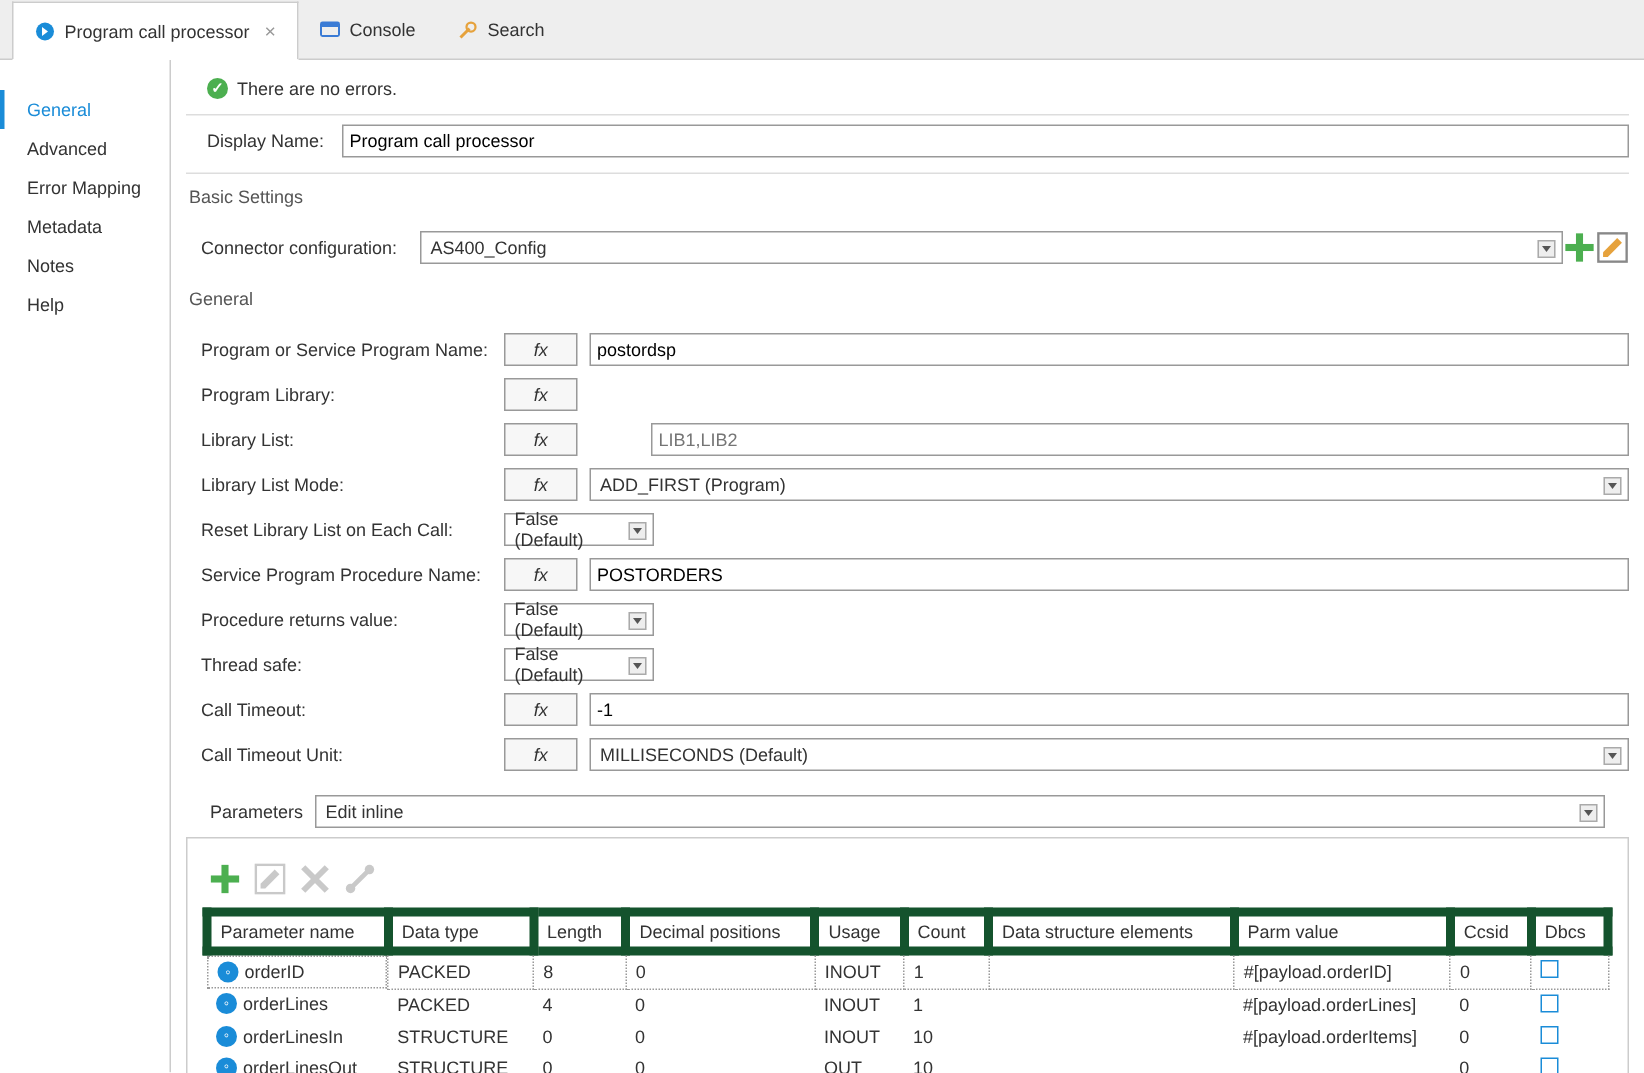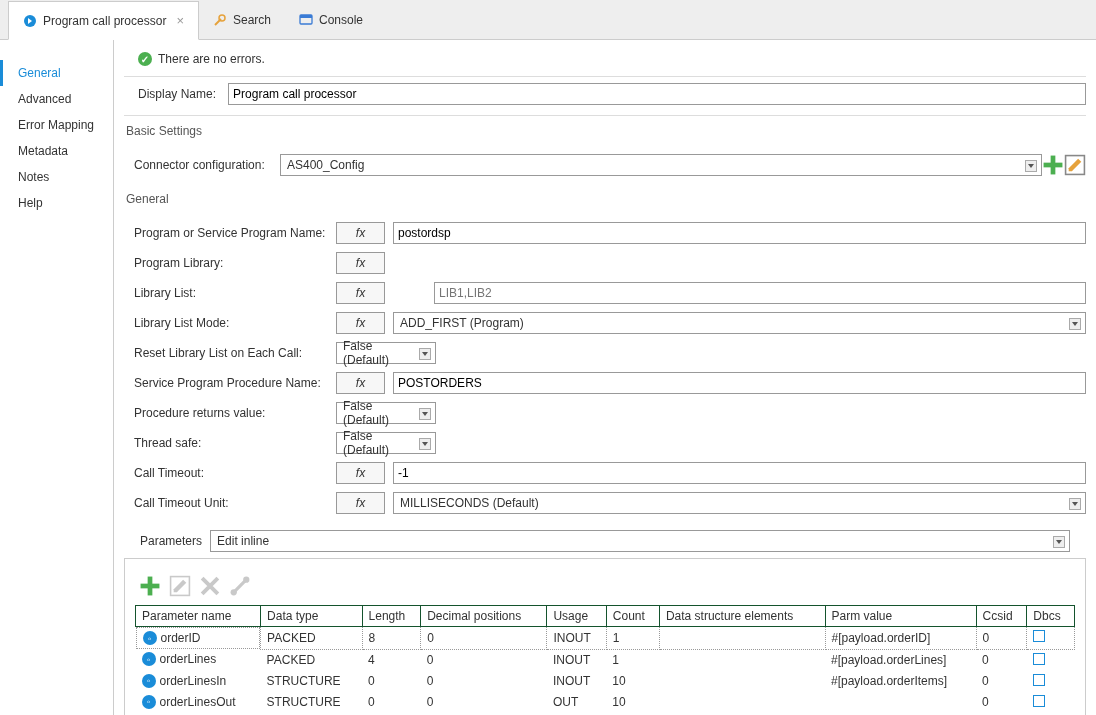--- a/index.html
+++ b/index.html
@@ -29,21 +29,21 @@
 .select { height: 22px; border: 1px solid #999; background: #fff; padding: 2px 18px 2px 6px; position: relative; display: flex; align-items: center; cursor: pointer; }
 .select.wide { flex: 1; }
 .select .caret, .icon-btn .caret { position: absolute; right: 4px; top: 5px; width: 12px; height: 12px; border: 1px solid #aaa; background: #eee; display: flex; align-items: center; justify-content: center; }
 .select .caret::after, .icon-btn .caret::after { content: ""; border-left: 3px solid transparent; border-right: 3px solid transparent; border-top: 4px solid #555; }
 .small-select { width: 100px; }
 .icon-btn { width: 22px; height: 22px; display:flex; align-items:center; justify-content:center; cursor:pointer; }
 .toolbar { display:flex; gap:8px; padding: 8px 0 8px 4px; }
 .params-container { border: 1px solid #ccc; padding: 8px 10px; }
 .params-table { width: 100%; border-collapse: collapse; }
 .params-table th, .params-table td { text-align: left; padding: 3px 6px; font-weight: normal; }
-.params-table thead th { border: 1px solid #14532d; background: #fff; color: #333; }
+.params-table thead th { border: 6px solid #14532d; background: #fff; color: #333; }
 .params-table tbody tr.selected td { border: 1px dotted #999; }
 .param-icon { width: 14px; height: 14px; border-radius: 50%; background: #1a8cd8; color:#fff; display:inline-flex; align-items:center; justify-content:center; font-size:10px; margin-right:4px; }
 .checkbox { width: 12px; height: 12px; border: 1px solid #1a8cd8; display:inline-block; }
 .config-row { display:flex; align-items:center; gap:0; }
 .params-label-row { display:flex; align-items:center; gap:6px; margin: 6px 16px; }
 .params-label-row .lbl { width: auto; padding-right: 2px;}
 .placeholder { color: #aaa; margin-left: 41px; }
 .disabled { opacity: .45; }
 .cell-icon { display:flex; align-items:center; }
 </style>
@@ -57,34 +57,34 @@
           <circle cx="7" cy="7" r="6" fill="#1a8cd8"></circle>
           <path d="M5 4 L9 7 L5 10 Z" fill="#fff"></path>
         </svg>
     </span>
     <span>Program call processor</span>
     <span class="tab-close">×</span>
   </div>
   <div class="tab">
     <span class="tab-icon">
       <svg viewBox="0 0 14 14">
+          <rect x="1" y="2" width="12" height="9" rx="1" fill="none" stroke="#3a7bd5" stroke-width="1.3"></rect>
+          <rect x="1" y="2" width="12" height="3" fill="#3a7bd5"></rect>
+        </svg>
+    </span>
+    <span>Console</span>
+  </div>
+  <div class="tab">
+    <span class="tab-icon">
+      <svg viewBox="0 0 14 14">
           <path d="M2 12 L8 6" stroke="#e6a23c" stroke-width="2"></path>
           <circle cx="9" cy="5" r="3" fill="none" stroke="#e6a23c" stroke-width="1.5"></circle>
         </svg>
     </span>
     <span>Search</span>
-  </div>
-  <div class="tab">
-    <span class="tab-icon">
-      <svg viewBox="0 0 14 14">
-          <rect x="1" y="2" width="12" height="9" rx="1" fill="none" stroke="#3a7bd5" stroke-width="1.3"></rect>
-          <rect x="1" y="2" width="12" height="3" fill="#3a7bd5"></rect>
-        </svg>
-    </span>
-    <span>Console</span>
   </div>
 </div>
 
 <div class="main">
 
   <div class="sidebar">
     <div class="sidebar-item active"><span>General</span></div>
     <div class="sidebar-item"><span>Advanced</span></div>
     <div class="sidebar-item"><span>Error Mapping</span></div>
     <div class="sidebar-item"><span>Metadata</span></div>

